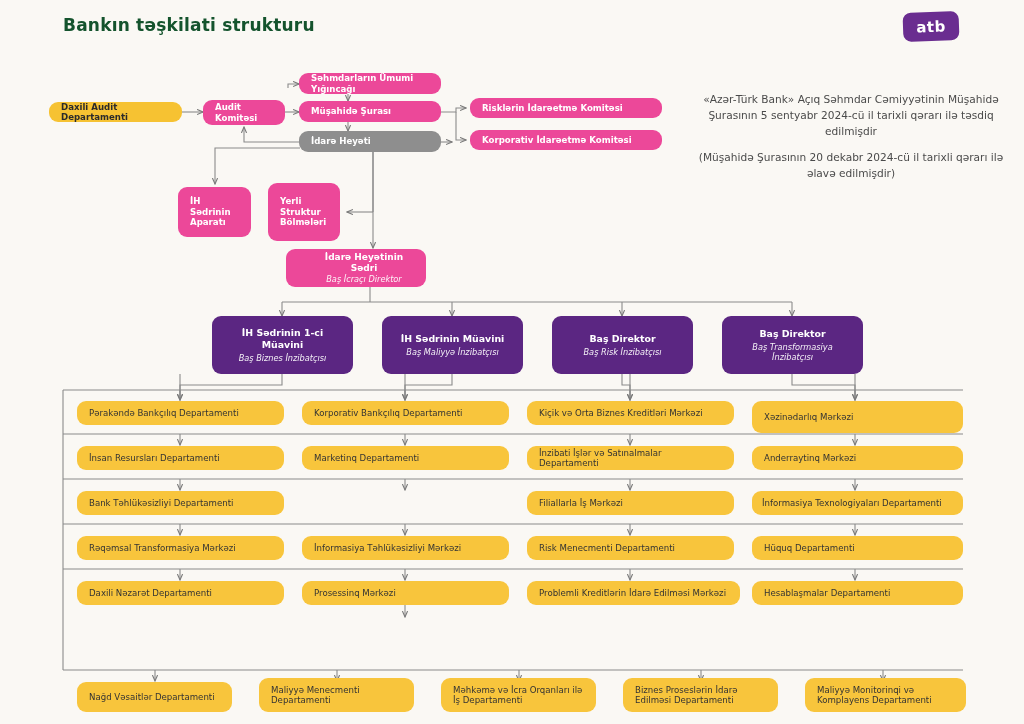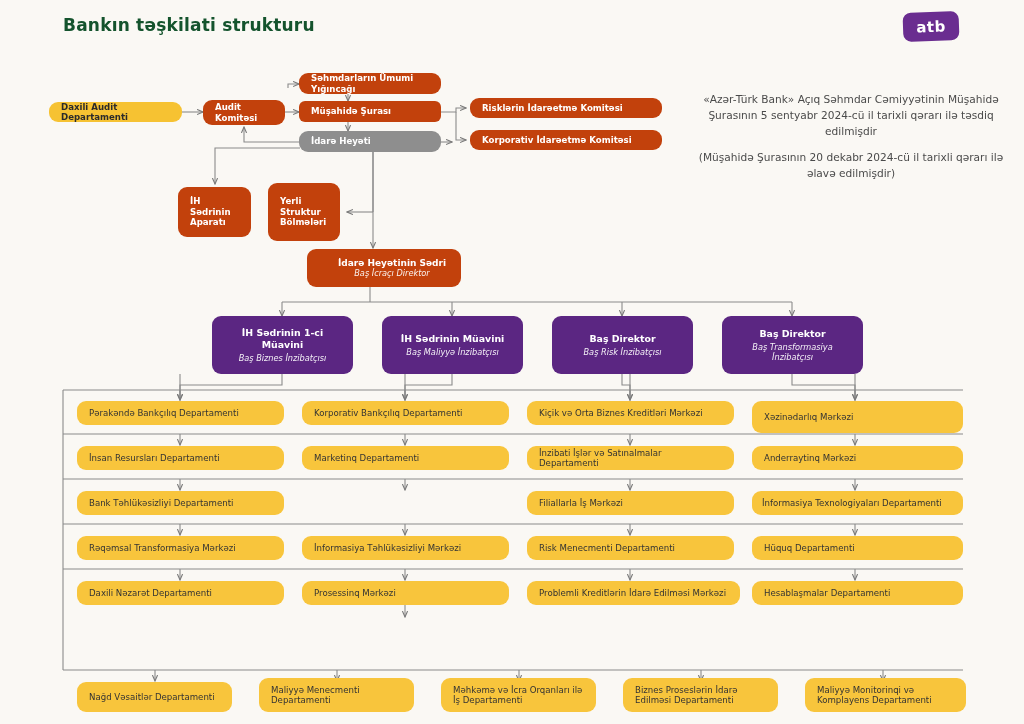--- a/index.html
+++ b/index.html
@@ -16,21 +16,21 @@
     position:absolute;box-sizing:border-box;
     border-radius:9px;
     display:flex;flex-direction:column;justify-content:center;
     padding:5px 12px;
     line-height:1.22;
     z-index:2;
   }
   .node .t1{font-weight:bold;}
   .node .t2{font-style:italic;font-weight:normal;opacity:.93;}
 
-  .purple{background:#c2410c;color:#ffffff;}
+  .purple{background:#ec4899;color:#ffffff;}
   .purple-dark{background:#5B2682;color:#ffffff;}
   .gold{background:#F6C232;color:#2b2b2b;font-weight:bold;}
   .gold-soft{background:#F8C53C;color:#333333;font-weight:normal;}
   .grey{background:#8E8E8E;color:#ffffff;font-weight:bold;}
 
   .ctr{align-items:center;text-align:center;}
   .lft{align-items:flex-start;text-align:left;}
 
   #page-title{
     position:absolute;left:63px;top:15px;
@@ -177,21 +177,21 @@
   </div>
 
   <div class="node purple lft" style="left:203px;top:100px;width:82px;height:25px;font-size:8.6px;">
     <span class="t1">Audit Komitəsi</span>
   </div>
 
   <div class="node purple lft" style="left:299px;top:73px;width:142px;height:21px;font-size:8.6px;">
     <span class="t1">Səhmdarların Ümumi Yığıncağı</span>
   </div>
 
-  <div class="node purple lft" style="left:299px;top:101px;width:142px;height:21px;font-size:8.6px;border-radius:6px;">
+  <div class="node purple lft" style="left:299px;top:101px;width:142px;height:21px;font-size:8.6px;">
     <span class="t1">Müşahidə Şurası</span>
   </div>
 
   <div class="node grey lft" style="left:299px;top:131px;width:142px;height:21px;font-size:8.6px;">
     <span class="t1">İdarə Heyəti</span>
   </div>
 
   <div class="node purple lft" style="left:470px;top:98px;width:192px;height:20px;font-size:8.6px;">
     <span class="t1">Risklərin İdarəetmə Komitəsi</span>
   </div>
@@ -201,21 +201,21 @@
   </div>
 
   <div class="node purple lft" style="left:178px;top:187px;width:73px;height:50px;font-size:8.6px;">
     <span class="t1">İH Sədrinin Aparatı</span>
   </div>
 
   <div class="node purple lft" style="left:268px;top:183px;width:72px;height:58px;font-size:8.6px;">
     <span class="t1">Yerli Struktur Bölmələri</span>
   </div>
 
-  <div class="node purple ctr" style="left:307px;top:249px;width:154px;height:38px;font-size:9px;padding-left:28px;">
+  <div class="node purple ctr" style="left:286px;top:249px;width:140px;height:38px;font-size:9px;padding-left:28px;">
     <span class="t1">İdarə Heyətinin Sədri</span>
     <span class="t2" style="font-size:8.2px;">Baş İcraçı Direktor</span>
   </div>
 
   <div class="node purple-dark ctr" style="left:212px;top:316px;width:141px;height:58px;font-size:9.4px;">
     <span class="t1">İH Sədrinin 1-ci Müavini</span>
     <span class="t2" style="font-size:8.2px;margin-top:3px;">Baş Biznes İnzibatçısı</span>
   </div>
   <div class="node purple-dark ctr" style="left:382px;top:316px;width:141px;height:58px;font-size:9.4px;">
     <span class="t1">İH Sədrinin Müavini</span>

